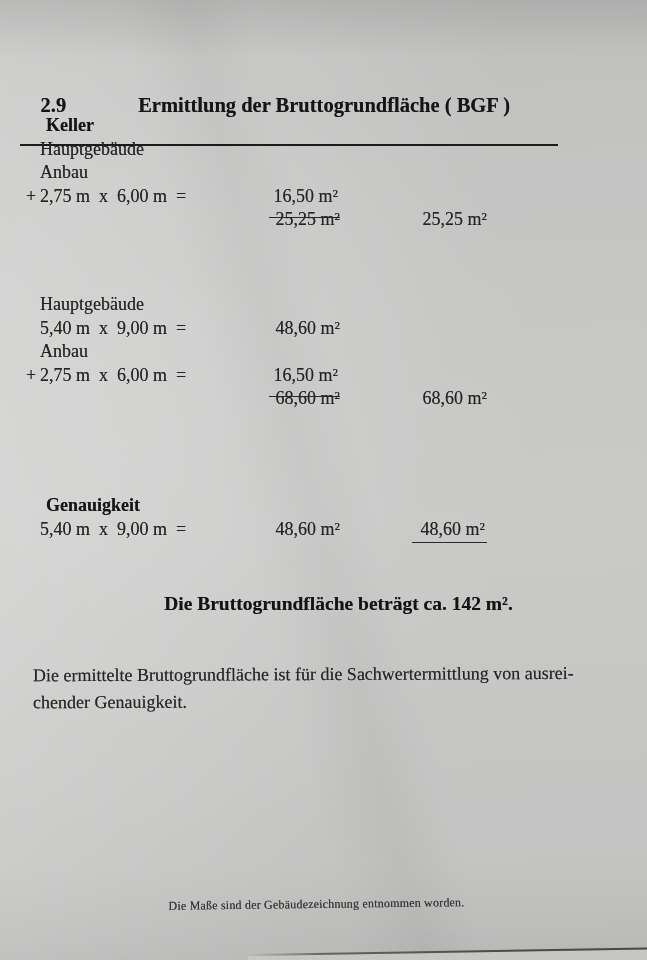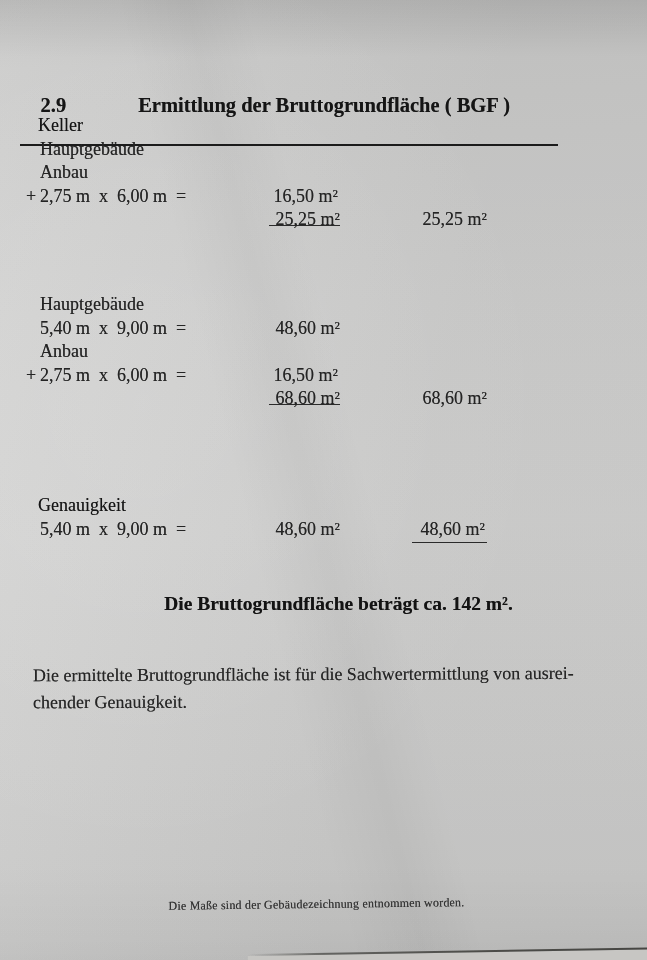--- a/index.html
+++ b/index.html
@@ -26,28 +26,28 @@
   .header{
     position:absolute;top:66px;left:20px;width:538px;
     border-bottom:2.4px solid #1b1b1b;
     font-weight:bold;font-size:20.5px;line-height:26px;color:#151515;
     white-space:pre;
   }
   .header .title{margin-left:72px;}
 
   .sec{position:absolute;left:26px;width:595px;font-size:18px;}
   .sec-heading{
-    height:23.5px;line-height:23.5px;margin-left:12px;
-    font-weight:normal;font-size:18px;color:#151515;
+    height:23.5px;line-height:23.5px;margin-left:20px;
+    font-weight:bold;font-size:18px;color:#151515;
   }
   .row{position:relative;height:23.5px;line-height:23.5px;white-space:pre;}
   .prefix{display:inline-block;width:14px;}
   .val{position:absolute;right:281px;top:0;}
   .carry{position:absolute;right:134px;top:0;}
-  .u{border-bottom:1.7px solid #2a2a2a;padding:0 2px 17px 5px;}
+  .u{border-bottom:1.7px solid #2a2a2a;padding:0 2px 9px 5px;}
   .u2{border-bottom:1.7px solid #2a2a2a;padding:0 2px 1px 9px;}
 
   .summary{
     position:absolute;top:593px;left:0;width:647px;text-align:center;
     font-weight:bold;font-size:19.5px;color:#131313;
     transform:translateX(15px);
   }
   .note{
     position:absolute;top:661px;left:33px;width:595px;
     font-size:18px;line-height:26.5px;color:#262626;

